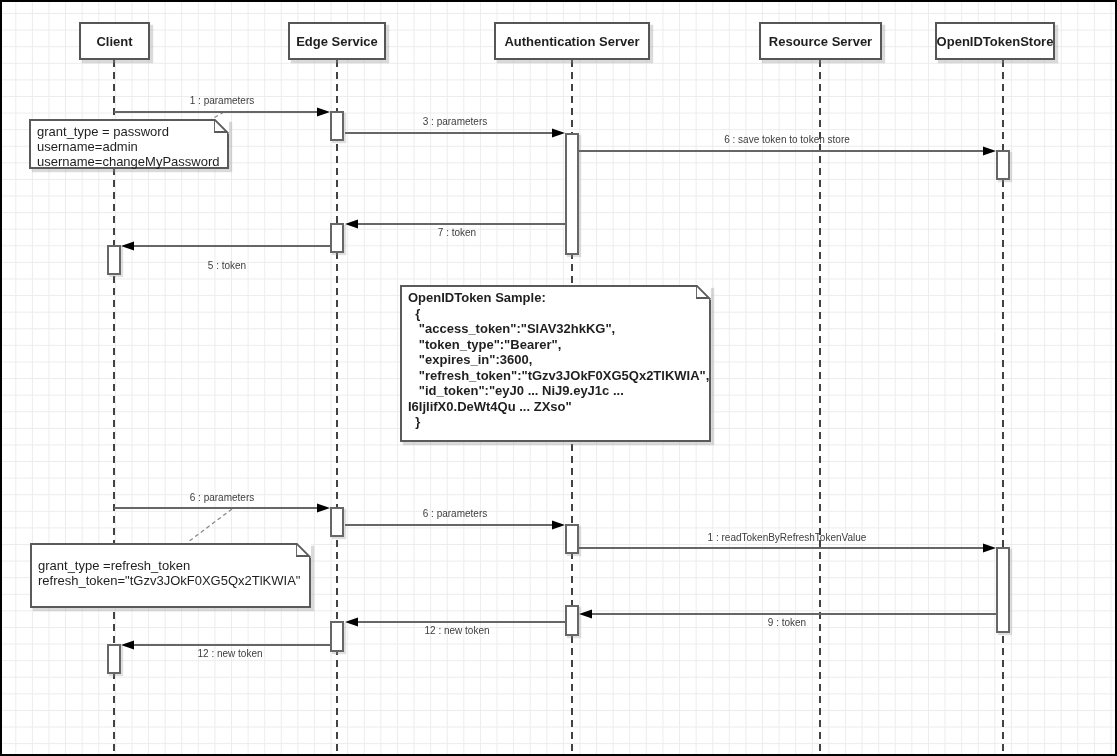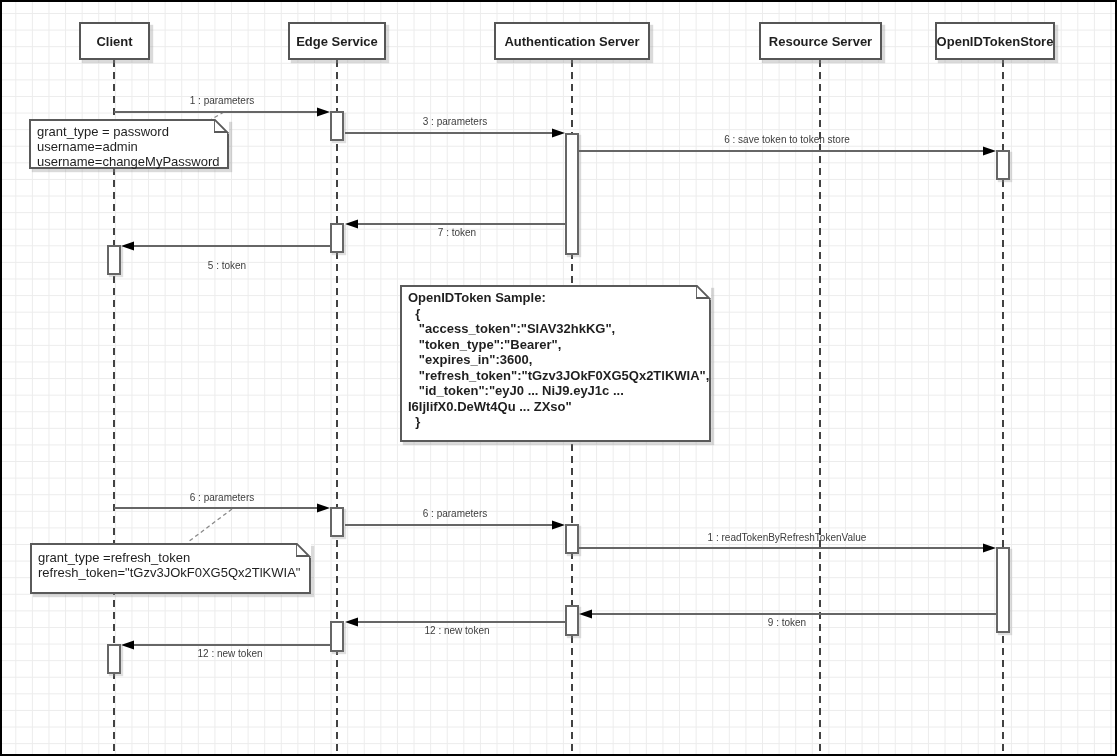--- a/index.html
+++ b/index.html
@@ -154,21 +154,21 @@
     <div class="note-line">  {</div>
     <div class="note-line">   "access_token":"SlAV32hkKG",</div>
     <div class="note-line">   "token_type":"Bearer",</div>
     <div class="note-line">   "expires_in":3600,</div>
     <div class="note-line">   "refresh_token":"tGzv3JOkF0XG5Qx2TlKWIA",</div>
     <div class="note-line">   "id_token":"eyJ0 ... NiJ9.eyJ1c ...</div>
     <div class="note-line">I6IjIifX0.DeWt4Qu ... ZXso"</div>
     <div class="note-line">  }</div>
   </div>
 
-  <div class="note" style="left:28px;top:541px;width:281px;height:51px;padding-top:5px">
+  <div class="note" style="left:28px;top:541px;width:281px;height:65px;padding-top:13px">
     <svg class="fold" width="15" height="15" viewBox="0 0 15 15">
       <path d="M0 0 H15 V15 Z" fill="#ffffff"></path>
       <path d="M0 0 L0 13 L13 13 Z" fill="#ffffff" stroke="#5a5a5a" stroke-width="1.8"></path>
     </svg>
     <div class="note-line">grant_type =refresh_token</div>
     <div class="note-line">refresh_token="tGzv3JOkF0XG5Qx2TlKWIA"</div>
   </div>
 
 </div>
 

